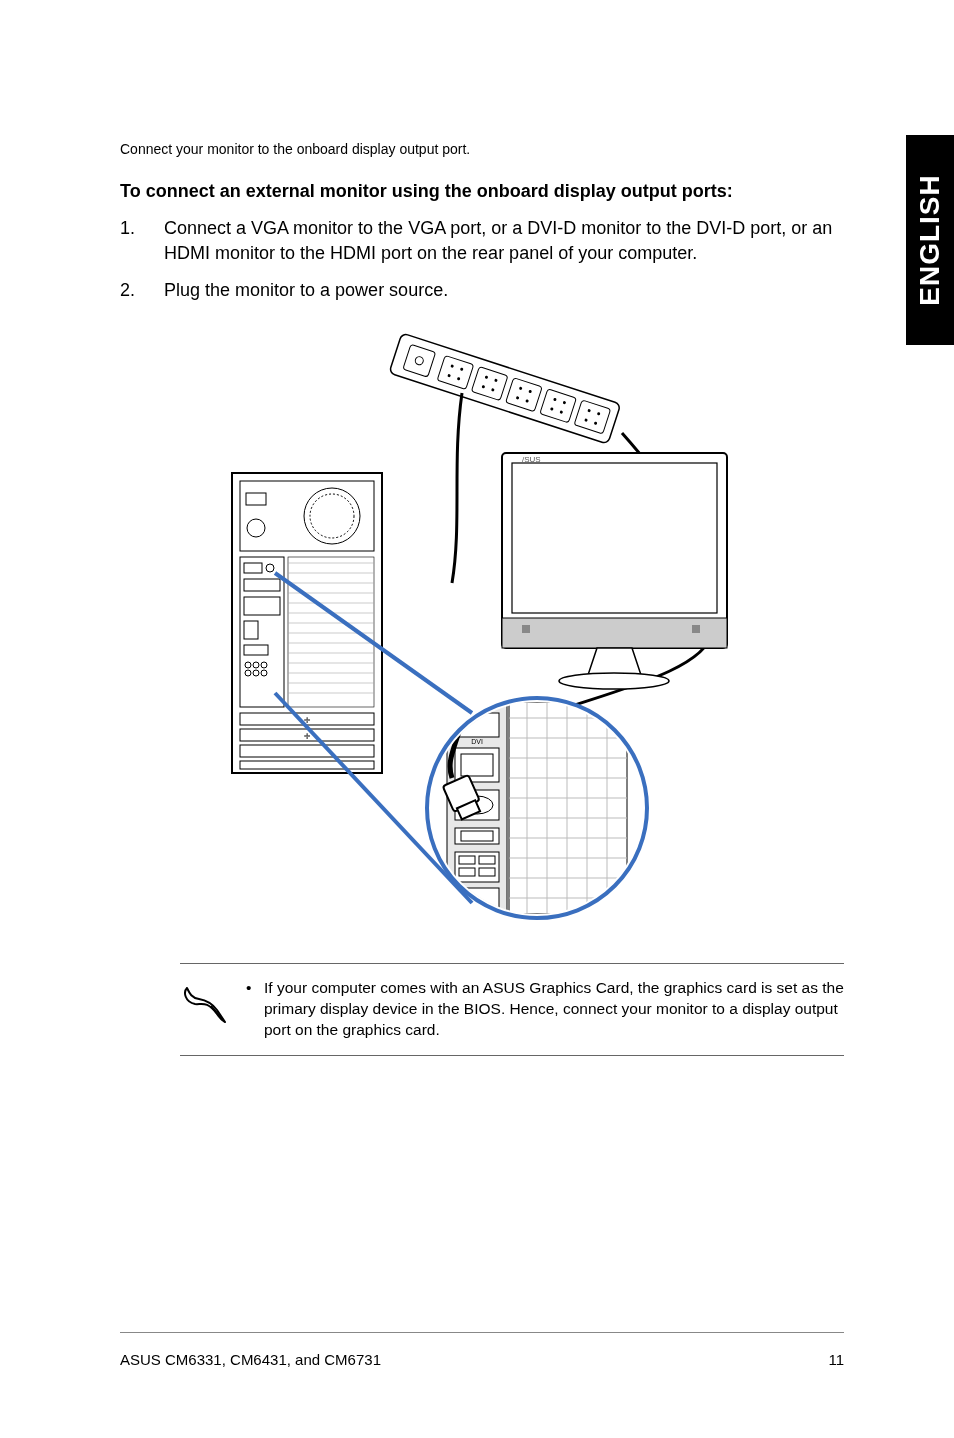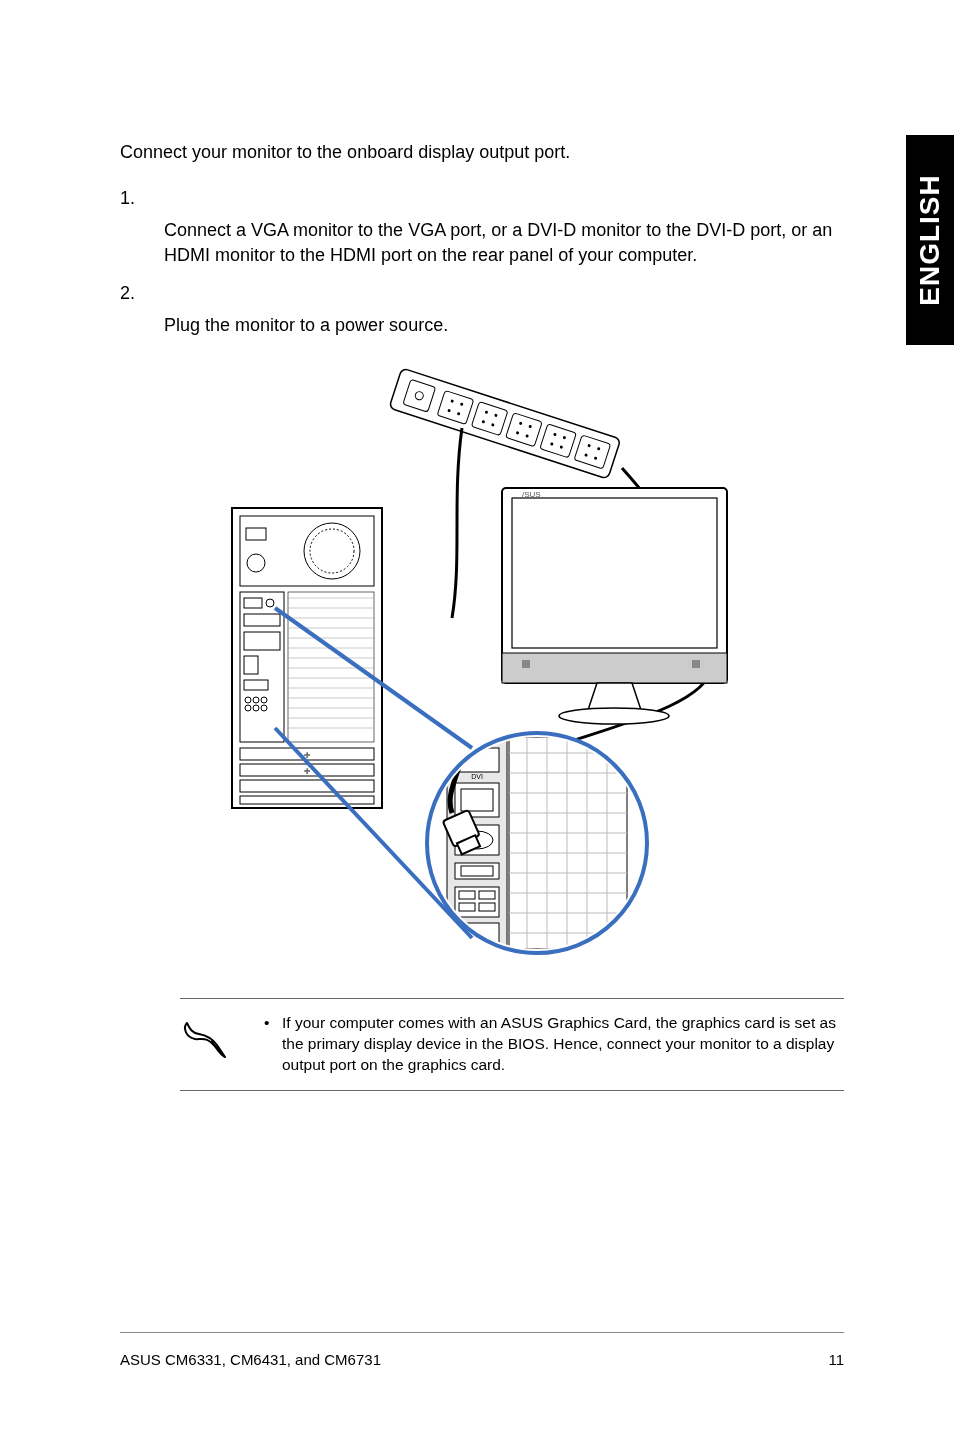--- a/index.html
+++ b/index.html
@@ -39,21 +39,21 @@
     letter-spacing: 1px;
     white-space: nowrap;
   }
   h3.section-title {
     font-size: 20px;
     font-weight: bold;
     margin: 0 0 8px 0;
     font-family: Arial, Helvetica, sans-serif;
   }
   p.intro {
-    font-size: 18px;
+    font-size: 14px;
     margin: 0 0 22px 0;
     line-height: 1.35;
   }
   p.subhead {
     font-size: 18px;
     font-weight: bold;
     margin: 0 0 14px 0;
   }
   .steps {
     font-size: 18px;
@@ -62,36 +62,35 @@
   .step-row {
     display: flex;
     margin-bottom: 12px;
   }
   .step-num {
     width: 44px;
     flex: 0 0 44px;
   }
   .step-body {
     flex: 1;
-    margin-top: 32px;
   }
   .figure {
     margin: 20px auto 40px auto;
     width: 560px;
     height: 600px;
     display: block;
   }
   .note-block {
     margin-left: 60px;
     margin-right: 0;
     border-top: 1px solid #666;
     border-bottom: 1px solid #666;
     padding: 14px 0 14px 0;
     display: flex;
-    gap: 36px;
+    gap: 18px;
   }
   .note-icon {
     width: 48px;
     flex: 0 0 48px;
     display: flex;
     align-items: flex-start;
     justify-content: center;
     padding-top: 2px;
   }
   .note-text {
@@ -132,20 +131,21 @@
 <body>
 
 <div class="page">
 
   <div class="side-tab">
     <span>ENGLISH</span>
   </div>
 
   <p class="intro">Connect your monitor to the onboard display output port.</p>
 
+  <p class="subhead">To connect an external monitor using the onboard display output ports:</p>
 
   <div class="steps">
     <div class="step-row">
       <div class="step-num">1.</div>
       <div class="step-body">Connect a VGA monitor to the VGA port, or a DVI-D monitor to the DVI-D port, or an HDMI monitor to the HDMI port on the rear panel of your computer.</div>
     </div>
     <div class="step-row">
       <div class="step-num">2.</div>
       <div class="step-body">Plug the monitor to a power source.</div>
     </div>

